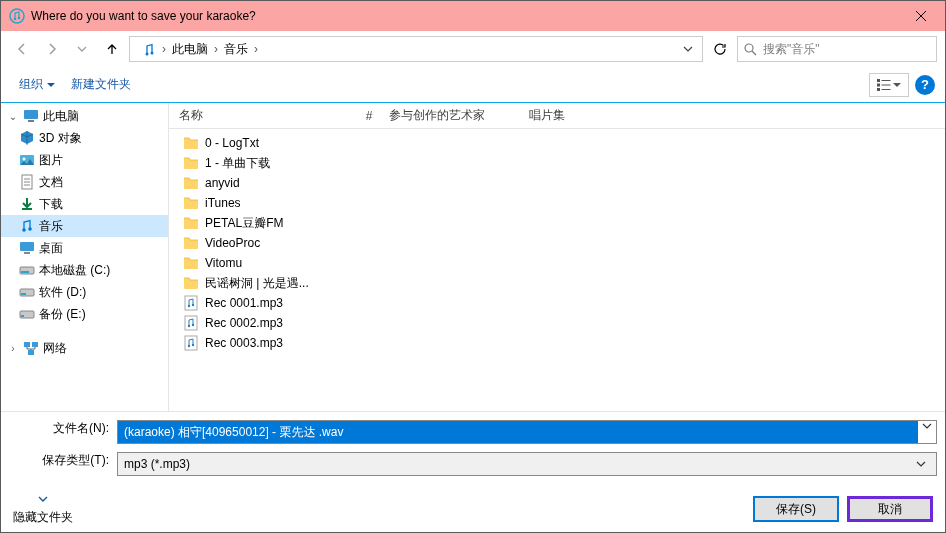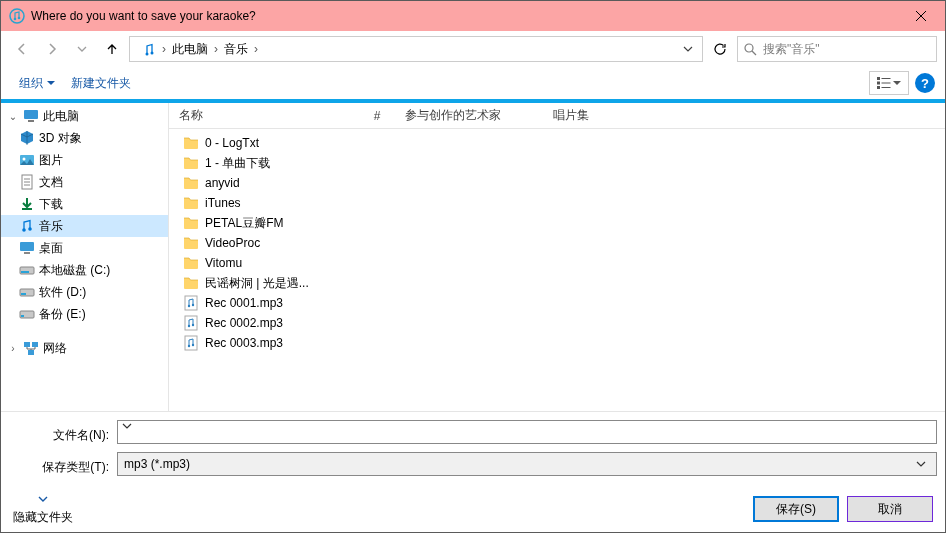--- a/index.html
+++ b/index.html
@@ -10,56 +10,56 @@
 .title-bar .close { width: 40px; height: 30px; display: flex; align-items: center; justify-content: center; }
 .nav-row { height: 36px; display: flex; align-items: center; padding: 2px 8px; gap: 4px; background: #fff; }
 .nav-btn { width: 26px; height: 24px; display: flex; align-items: center; justify-content: center; color: #9e9e9e; border-radius: 2px; }
 .nav-btn.enabled { color: #000; }
 .addr-box { flex: 1; height: 26px; border: 1px solid #ccc; display: flex; align-items: center; padding: 0 0 0 6px; }
 .addr-box .crumb { padding: 2px 6px; display: flex; align-items: center; gap: 4px; }
 .addr-box .sep { color: #5c5c5c; }
 .addr-box .spacer { flex: 1; }
 .addr-drop, .refresh { width: 28px; height: 24px; display: flex; align-items: center; justify-content: center; color: #404040; }
 .search-box { width: 200px; height: 26px; border: 1px solid #ccc; display: flex; align-items: center; padding: 0 6px; color: #7e7e7e; gap: 6px; }
-.toolbar { height: 36px; display: flex; align-items: center; padding: 0 10px; border-bottom: 4px solid #0ea5e9; }
+.toolbar { height: 36px; display: flex; align-items: center; padding: 0 10px; border-bottom: 1px solid #0ea5e9; }
 .toolbar .tb-item { color: #1658a6; padding: 4px 8px; display: flex; align-items: center; gap: 4px; }
 .toolbar .spacer { flex: 1; }
 .toolbar .view-btn { width: 40px; height: 24px; border: 1px solid #ccc; display: flex; align-items: center; justify-content: center; margin-right: 6px; color: #444; gap: 2px; }
 .help { width: 20px; height: 20px; border-radius: 50%; background: #0078d7; color: #fff; display: flex; align-items: center; justify-content: center; font-weight: bold; font-size: 13px; }
 .body { flex: 1; display: flex; min-height: 0; }
 .sidebar { width: 168px; border-right: 1px solid #e5e5e5; padding-top: 2px; overflow: hidden; }
 .side-item { height: 22px; display: flex; align-items: center; padding-left: 6px; gap: 4px; }
 .side-item.selected { background: #cce8ff; }
 .side-item .expander { width: 12px; text-align: center; color: #5c5c5c; font-size: 10px; }
 .side-item .ic { width: 16px; height: 16px; display: flex; align-items: center; justify-content: center; }
 .side-group { margin-bottom: 12px; }
 .side-sub { padding-left: 18px; }
 .main { flex: 1; display: flex; flex-direction: column; min-width: 0; }
-.headers { height: 26px; display: flex; align-items: center; border-bottom: 1px solid #e5e5e5; color: #404040; gap: 8px; }
+.headers { height: 26px; display: flex; align-items: center; border-bottom: 1px solid #e5e5e5; color: #404040; }
 .headers .col { padding-left: 10px; }
 .col-name { width: 180px; }
 .col-num { width: 30px; text-align: center; }
 .col-title { width: 130px; }
 .col-artist { width: 140px; }
 .col-album { width: 100px; }
 .file-list { flex: 1; overflow: auto; padding-top: 4px; }
 .row { height: 20px; display: flex; align-items: center; padding-left: 14px; gap: 6px; }
 .row .fic { width: 16px; height: 16px; display: flex; align-items: center; justify-content: center; }
 .bottom-form { border-top: 1px solid #e5e5e5; padding: 8px 8px 2px 8px; }
-.form-row { display: flex; align-items: flex-end; margin-bottom: 8px; }
+.form-row { display: flex; align-items: flex-start; margin-bottom: 8px; }
 .form-row label { width: 108px; text-align: right; padding-right: 8px; }
 .filename-wrap { flex: 1; height: 24px; border: 1px solid #888; display: flex; }
 .filename-wrap input { border: none; flex: 1; padding: 0 6px; }
 .filename-wrap input.sel { background: #0078d7; color: #fff; }
 .filetype-select { flex: 1; height: 24px; border: 1px solid #888; display: flex; align-items: center; padding: 0 6px; background: #f0f0f0; }
 .dd { width: 18px; display: flex; justify-content: center; color: #333; }
 .footer { height: 46px; display: flex; align-items: center; padding: 0 12px; }
 .footer .hide { display: flex; align-items: center; gap: 4px; flex-direction: column; }
 .footer .spacer { flex: 1; }
-.btn { min-width: 86px; height: 26px; border: 1px solid #6d28d9; background: #e1e1e1; margin-left: 8px; display: flex; align-items: center; justify-content: center; }
+.btn { min-width: 86px; height: 26px; border: 3px solid #6d28d9; background: #e1e1e1; margin-left: 8px; display: flex; align-items: center; justify-content: center; }
 .btn.primary { border: 2px solid #0078d7; }
 svg { display: block; }
 </style>
 </head>
 <body>
 
 <div class="title-bar">
   <span class="icon">
     <svg width="16" height="16" viewBox="0 0 16 16">
         <circle cx="8" cy="8" r="7" fill="none" stroke="#29a3cf" stroke-width="1.5"></circle>
@@ -382,20 +382,21 @@
           <span>Rec 0003.mp3</span>
         </div>
       </div>
   </div>
 </div>
 
 <div class="bottom-form">
   <div class="form-row">
     <label>文件名(N):</label>
     <div class="filename-wrap">
+      <input class="sel" value="(karaoke) 相守[409650012] - 栗先达 .wav" style="">
       <span class="dd">
           <svg width="10" height="10" viewBox="0 0 10 10">
             <path d="M1 3l4 4 4-4" fill="none" stroke="#333" stroke-width="1.2"></path>
           </svg>
         </span>
     </div>
   </div>
   <div class="form-row">
     <label>保存类型(T):</label>
     <div class="filetype-select">

